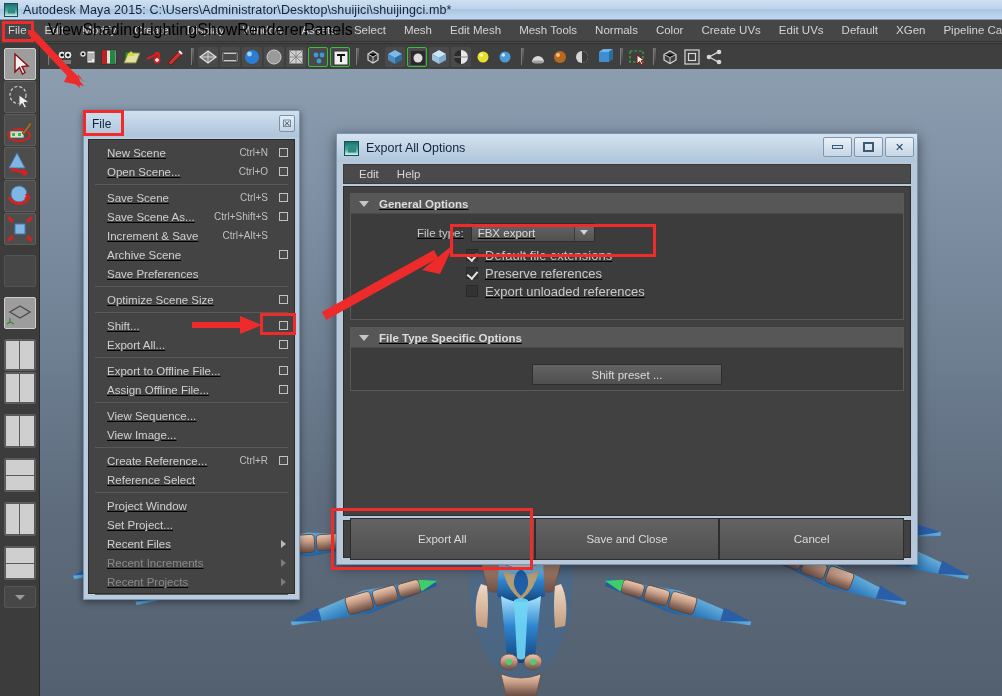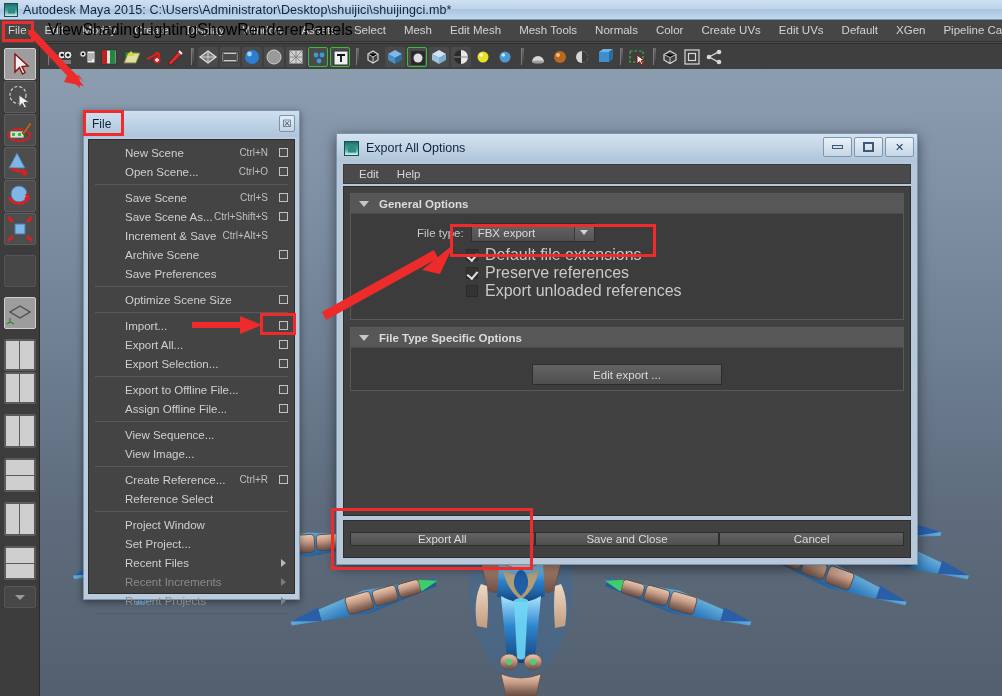--- a/index.html
+++ b/index.html
@@ -129,21 +129,21 @@
     font-size: 10px; color: #21384f; display:flex; align-items:center; justify-content:center;
     line-height: 1;
   }
   .fm-body {
     position: absolute; left: 4px; top: 28px; right: 4px; bottom: 5px;
     background: #444444; border: 1px solid #2e2e2e;
     padding: 3px 0;
   }
   .row {
     height: 19px; display: flex; align-items: center; position: relative;
-    padding-left: 36px; padding-right: 6px;
+    padding-left: 18px; padding-right: 6px; text-decoration: underline;
   }
   .row .nm { font-size: 11.5px; color: #cfcfcf; white-space: nowrap; }
   .row.dim .nm { color: #8a8a8a; }
   .row .acc {
     position: absolute; right: 26px; font-size: 10px; color: #bfbfbf; white-space: nowrap;
   }
   .row .ob {
     position: absolute; right: 6px; top: 5px; width: 9px; height: 9px;
     border: 1px solid #c2c2c2; background: #4a4a4a;
   }
@@ -195,21 +195,21 @@
   .dlg-body {
     position: absolute; left: 6px; top: 52px; right: 6px; bottom: 48px;
     background: #414141; border: 1px solid #2d2d2d;
     padding: 6px;
   }
   .frame {
     border: 1px solid #595959; background: #3c3c3c; margin-bottom: 7px;
   }
   .frame-hdr {
     height: 20px; display: flex; align-items: center; padding-left: 8px;
-    background: #575757; border-bottom: 1px solid #4a4a4a;
+    background: #575757; border-bottom: 1px solid #4a4a4a; text-decoration: underline;
   }
   .frame-hdr .tri {
     width: 0; height: 0; margin-right: 10px;
     border-left: 5px solid transparent; border-right: 5px solid transparent; border-top: 6px solid #c6c6c6;
   }
   .frame-hdr .ft { font-size: 11.5px; font-weight: bold; color: #dcdcdc; }
   .frame-in { padding: 9px 10px 10px 10px; }
   .fld { display: flex; align-items: center; margin-bottom: 4px; }
   .fld .lb { font-size: 11.5px; color: #c9c9c9; margin-right: 7px; }
   .combo {
@@ -228,36 +228,36 @@
   .chk { display: flex; align-items: center; height: 18px; }
   .chk .box {
     width: 12px; height: 12px; margin-right: 7px; flex:none;
     background: #333; border: 1px solid #2a2a2a; position: relative;
   }
   .chk.on .box::after {
     content:""; position: absolute; left: 2px; top: 1px; width: 5px; height: 8px;
     border-right: 2px solid #e4e4e4; border-bottom: 2px solid #e4e4e4;
     transform: rotate(40deg);
   }
-  .chk .cl { font-size: 16px; color: #c9c9c9; }
+  .chk .cl { font-size: 13px; color: #c9c9c9; }
   .chkwrap { margin-left: 56px; }
   .btn {
     background: linear-gradient(to bottom,#636363,#4f4f4f);
     border: 1px solid #2d2d2d;
     display: flex; align-items: center; justify-content: center;
     font-size: 11.5px; color: #dadada;
   }
   .preset { width: 190px; height: 21px; margin: 7px auto 3px auto; }
   .dlg-foot {
     position: absolute; left: 6px; bottom: 6px; right: 6px; height: 38px;
     background: #414141; border: 1px solid #2d2d2d;
     display: flex; align-items: center; justify-content: space-between;
     padding: 0 6px;
   }
-  .dlg-foot .btn { width: 186px; height: 14px; }
+  .dlg-foot .btn { width: 186px; height: 42px; }
 
   
   .redbox { position: absolute; border: 3px solid #ef2b2b; pointer-events: none; }
   .redhead { position: absolute; width: 0; height: 0; }
 </style>
 </head>
 <body>
 
 <div id="app">
 
@@ -687,29 +687,25 @@
         <div class="row">
           <span class="nm">Save Preferences</span>
         </div>
         <div class="divider"></div>
         <div class="row">
           <span class="nm">Optimize Scene Size</span>
           <span class="ob"></span>
         </div>
         <div class="divider"></div>
         <div class="row">
-          <span class="nm">Import...</span>
+          <span class="nm">Shift...</span>
           <span class="ob"></span>
         </div>
         <div class="row">
           <span class="nm">Export All...</span>
-          <span class="ob"></span>
-        </div>
-        <div class="row">
-          <span class="nm">Export Selection...</span>
           <span class="ob"></span>
         </div>
         <div class="divider"></div>
         <div class="row">
           <span class="nm">Export to Offline File...</span>
           <span class="ob"></span>
         </div>
         <div class="row">
           <span class="nm">Assign Offline File...</span>
           <span class="ob"></span>
@@ -773,21 +769,21 @@
         <div class="dm">Help</div>
       </div>
 
     <div class="dlg-body">
 
       <div class="frame">
         <div class="frame-hdr">
           <span class="tri"></span>
           <span class="ft">General Options</span>
         </div>
-        <div class="frame-in" style="height:105px;">
+        <div class="frame-in" style="height:105px;text-decoration:underline;">
           <div class="fld" style="margin-left:56px;">
             <span class="lb">File type:</span>
             <div class="combo">
               <span class="cv">FBX export</span>
               <span class="cbtn"></span>
             </div>
           </div>
           <div class="chkwrap" id="gen-chks" style="margin-left:105px;">
               <div class="chk on">
                 <span class="box"></span>
@@ -804,21 +800,21 @@
             </div>
         </div>
       </div>
 
       <div class="frame">
         <div class="frame-hdr">
           <span class="tri"></span>
           <span class="ft">File Type Specific Options</span>
         </div>
         <div class="frame-in" style="height:42px;">
-          <div class="btn preset">Edit export ...</div>
+          <div class="btn preset">Shift preset ...</div>
         </div>
       </div>
     </div>
 
     <div class="dlg-foot" id="dlgfoot">
         <div class="btn">Export All</div>
         <div class="btn">Save and Close</div>
         <div class="btn">Cancel</div>
       </div>
   </div>

